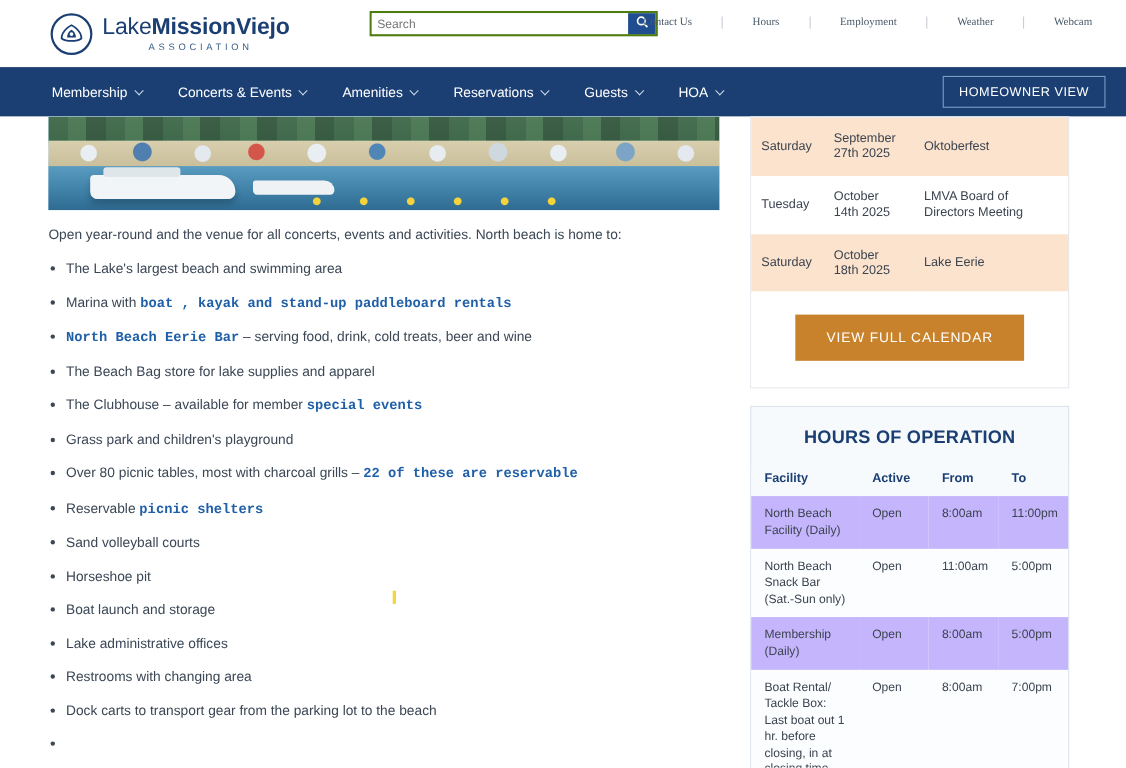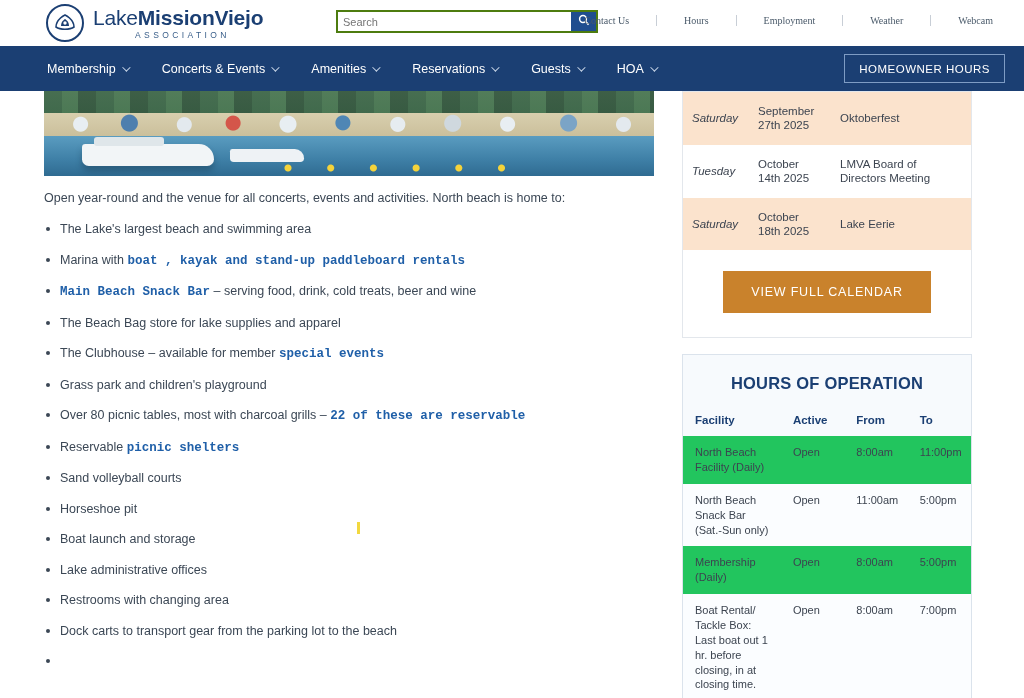--- a/index.html
+++ b/index.html
@@ -7,21 +7,21 @@
     margin: 0; padding: 0;
     width: 1024px; height: 698px;
     overflow: hidden;
     background: #ffffff;
     font-family: "Liberation Sans", sans-serif;
   }
   body { position: relative; }
 
   
   .header {
-    height: 46px;
+    height: 61px;
     background: #ffffff;
     display: flex;
     align-items: center;
     padding: 0 16px;
     position: relative;
   }
   .logo-wrap {
     display: flex;
     align-items: center;
     gap: 9px;
@@ -283,21 +283,21 @@
   .ev-table { width: 100%; border-collapse: collapse; }
   .ev-table td {
     font-size: 11.5px;
     color: #3c4450;
     padding: 12px 9px;
     vertical-align: middle;
     line-height: 1.25;
   }
   .ev-table tr.alt { background: #fbe3cd; }
   .ev-table tr.plain { background: #ffffff; }
-  .ev-day { width: 66px; font-style: italic; }
+  .ev-day { width: 66px; }
   .ev-date { width: 82px; }
   .ev-name { color: #3c4450; }
   .cal-btn-wrap {
     padding: 21px 0 24px 0;
     text-align: center;
     background: #fff;
   }
   .cal-btn {
     background: #c9822c;
     color: #fff;
@@ -333,21 +333,21 @@
     padding: 6px 8px 10px 12px;
     background: #f7fafd;
   }
   .hours-table td {
     font-size: 11px;
     color: #3c4450;
     padding: 9px 8px 9px 12px;
     vertical-align: top;
     line-height: 1.35;
   }
-  .hours-table tr.shade td { background: #22c55e; }
+  .hours-table tr.shade td { background: #c4b5fd; }
   .hours-table tr.light td { background: #fbfdff; }
   .col-fac { width: 34%; }
   .col-act { width: 22%; }
   .col-from { width: 22%; }
   .col-to { width: 22%; }
 </style>
 </head>
 <body>
 
 <div class="header">
@@ -412,21 +412,21 @@
     </div>
     <div class="nav-item">
       <span>Guests</span>
       <span class="caret"></span>
     </div>
     <div class="nav-item">
       <span>HOA</span>
       <span class="caret"></span>
     </div>
   </div>
-  <button class="login-btn">HOMEOWNER HOURS</button>
+  <button class="login-btn">HOMEOWNER VIEW</button>
 </div>
 
 <div class="content">
 
   <div class="left-col">
     <div class="hero">
       <div class="sky"></div>
       <div class="trees"></div>
       <div class="sand"></div>
       <div class="umbrellas"></div>
@@ -434,21 +434,21 @@
       <div class="boat"></div>
       <div class="boat2"></div>
       <div class="buoys"></div>
     </div>
 
     <p class="page-intro">Open year-round and the venue for all concerts, events and activities. North beach is home to:</p>
 
     <ul class="bullet-list" id="amenities-list">
         <li><span>The Lake's largest beach and swimming area</span></li>
         <li><span>Marina with </span><a href="#" class="lnk">boat , kayak and stand-up paddleboard rentals</a></li>
-        <li><a href="#" class="lnk">Main Beach Snack Bar</a><span>  – serving food, drink, cold treats, beer and wine</span></li>
+        <li><a href="#" class="lnk">North Beach Eerie Bar</a><span>  – serving food, drink, cold treats, beer and wine</span></li>
         <li><span>The Beach Bag store for lake supplies and apparel</span></li>
         <li><span>The Clubhouse   – available for member </span><a href="#" class="lnk">special events</a></li>
         <li><span>Grass park and children's playground</span></li>
         <li><span>Over 80 picnic tables,  most with charcoal grills –  </span><a href="#" class="lnk">22 of these are reservable</a></li>
         <li><span>Reservable </span><a href="#" class="lnk">picnic shelters</a></li>
         <li><span>Sand volleyball courts</span></li>
         <li><span>Horseshoe pit</span></li>
         <li><span>Boat launch and storage</span></li>
         <li><span>Lake administrative offices</span></li>
         <li><span>Restrooms with changing area</span></li>

